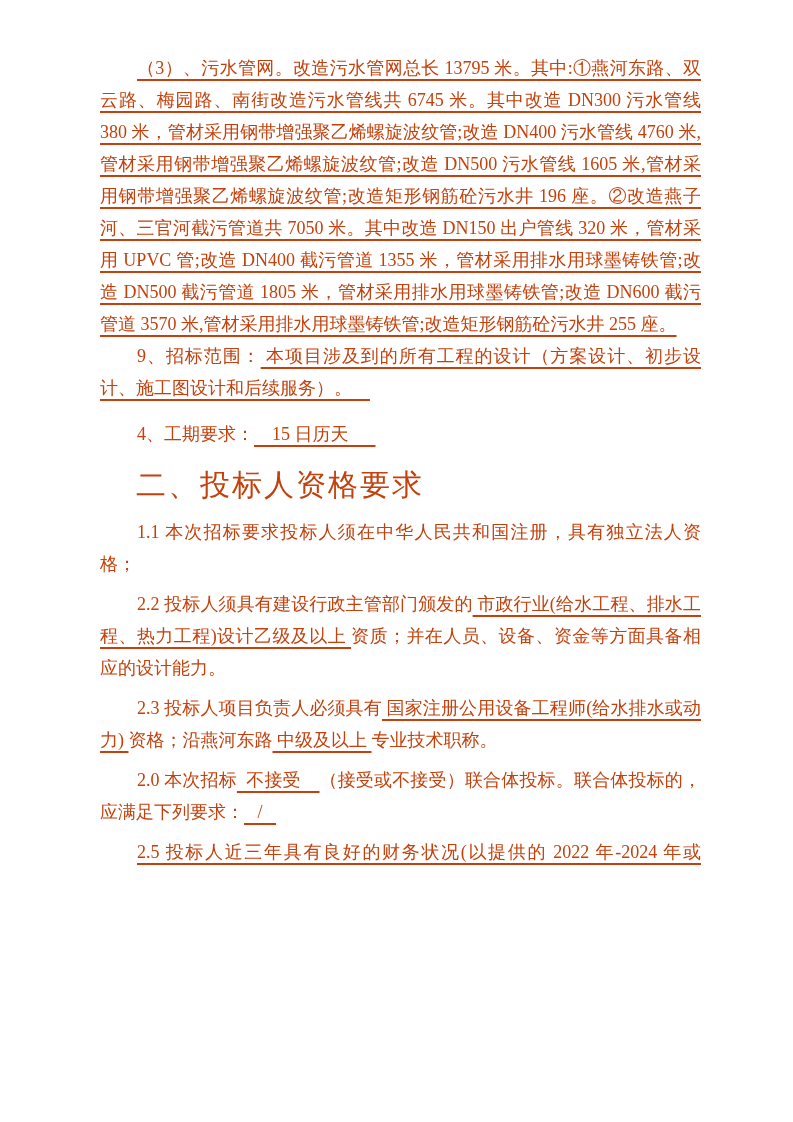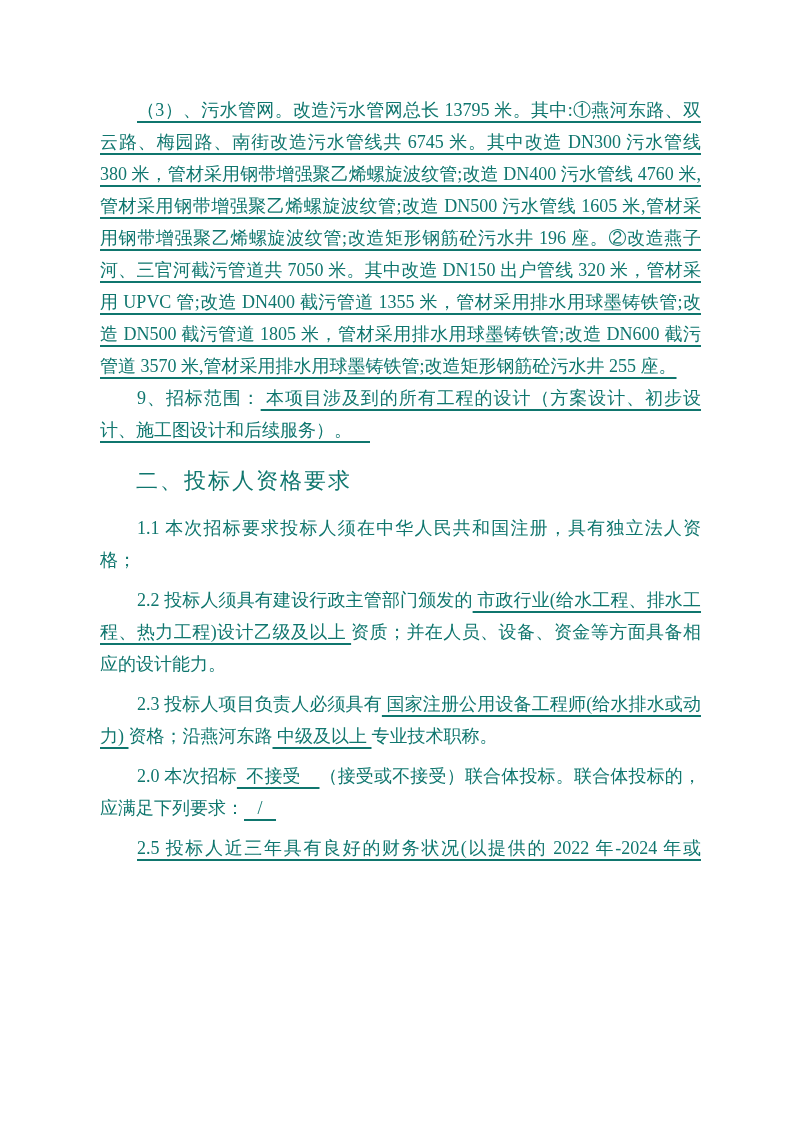--- a/index.html
+++ b/index.html
@@ -3,59 +3,60 @@
 <meta charset="utf-8">
 <style>
   html, body { margin: 0; padding: 0; background: #ffffff; }
   .page {
     position: relative;
     width: 793px;
     height: 1122px;
     margin: 0 auto;
     background: #ffffff;
     box-sizing: border-box;
-    padding: 94px 92px 0 100px;
-    color: #0f766e;
+    padding: 52px 92px 0 100px;
+    color: #c2410c;
     font-family: "Liberation Serif", "DejaVu Serif", serif;
     font-size: 18px;
     line-height: 32px;
     overflow: hidden;
   }
   .para {
     margin: 0;
     text-align: justify;
     text-indent: 37px;
   }
   .u {
     text-decoration: underline;
     text-decoration-thickness: 1.5px;
     text-underline-offset: 5px;
   }
   .gap-lg { margin-top: 14px; }
   .item { margin-top: 8px; }
   .heading {
-    font-size: 22px;
+    font-size: 30px;
     font-weight: normal;
     line-height: 38px;
     letter-spacing: 2px;
     margin: 16px 0 12px 0;
     text-indent: 36px;
   }
   .just-last { text-align-last: justify; }
 </style>
 </head>
 <body>
 
 <div class="page">
 
   <p class="para u">（3）、污水管网。改造污水管网总长 13795 米。其中:①燕河东路、双云路、梅园路、南街改造污水管线共 6745 米。其中改造 DN300 污水管线 380 米，管材采用钢带增强聚乙烯螺旋波纹管;改造 DN400 污水管线 4760 米,管材采用钢带增强聚乙烯螺旋波纹管;改造 DN500 污水管线 1605 米,管材采用钢带增强聚乙烯螺旋波纹管;改造矩形钢筋砼污水井 196 座。②改造燕子河、三官河截污管道共 7050 米。其中改造 DN150 出户管线 320 米，管材采用 UPVC 管;改造 DN400 截污管道 1355 米，管材采用排水用球墨铸铁管;改造 DN500 截污管道 1805 米，管材采用排水用球墨铸铁管;改造 DN600 截污管道 3570 米,管材采用排水用球墨铸铁管;改造矩形钢筋砼污水井 255 座。</p>
 
 
   <p class="para"><span>9、招标范围：</span><span class="u">&nbsp;本项目涉及到的所有工程的设计（方案设计、初步设计、施工图设计和后续服务）。&nbsp;&nbsp;&nbsp;&nbsp;</span></p>
 
+  <p class="para gap-lg"><span>4、工期要求：</span><span class="u">&nbsp;&nbsp;&nbsp;&nbsp;15 日历天&nbsp;&nbsp;&nbsp;&nbsp;&nbsp;&nbsp;</span></p>
 
   <h2 class="heading">二、投标人资格要求</h2>
 
   <p class="para item">1.1 本次招标要求投标人须在中华人民共和国注册，具有独立法人资格；</p>
 
   <p class="para item"><span>2.2 投标人须具有建设行政主管部门颁发的</span><span class="u">&nbsp;市政行业(给水工程、排水工程、热力工程)设计乙级及以上&nbsp;</span><span>资质；并在人员、设备、资金等方面具备相应的设计能力。</span></p>
 
   <p class="para item"><span>2.3 投标人项目负责人必须具有</span><span class="u">&nbsp;国家注册公用设备工程师(给水排水或动力)&nbsp;</span><span>资格；沿燕河东路</span><span class="u">&nbsp;中级及以上&nbsp;</span><span>专业技术职称。</span></p>
 
   <p class="para item"><span>2.0 本次招标</span><span class="u">&nbsp;&nbsp;不接受&nbsp;&nbsp;&nbsp;&nbsp;</span><span>（接受或不接受）联合体投标。联合体投标的，应满足下列要求：</span><span class="u">&nbsp;&nbsp;&nbsp;/&nbsp;&nbsp;&nbsp;</span></p>

